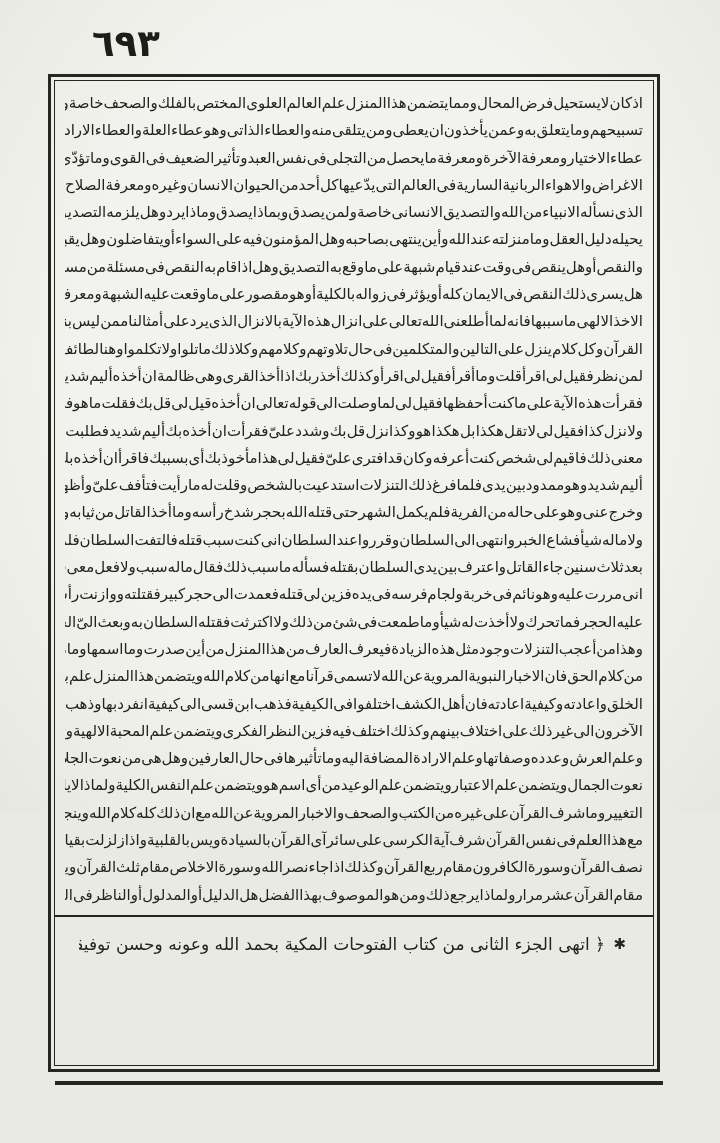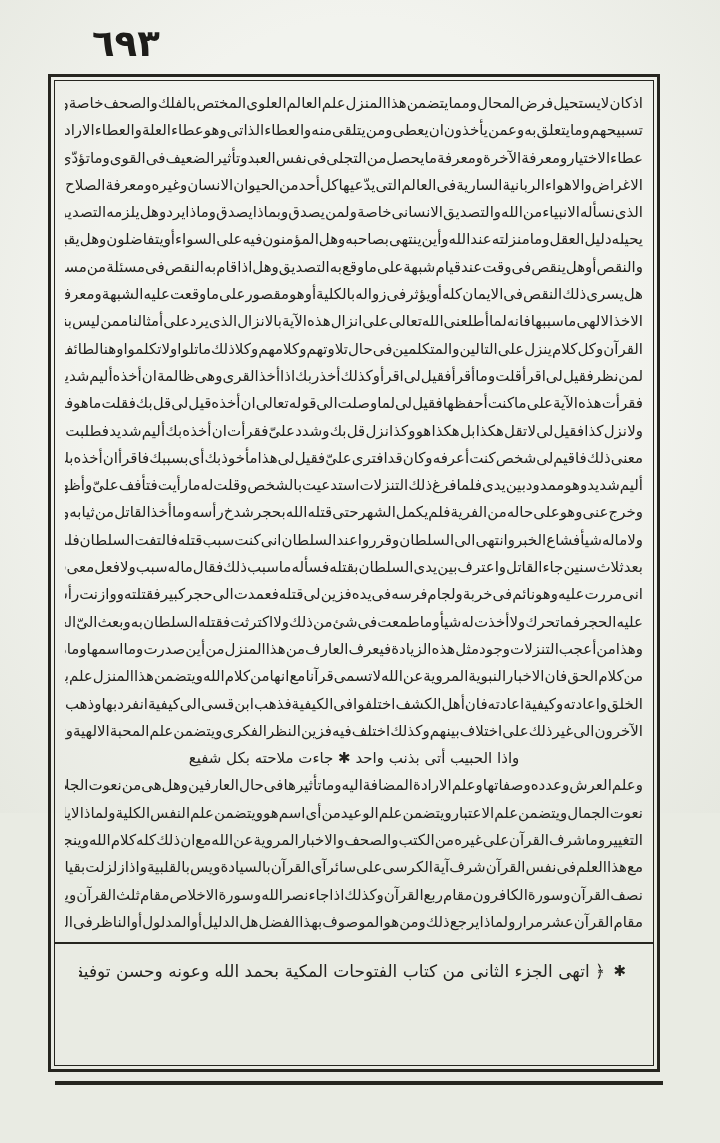--- a/index.html
+++ b/index.html
@@ -602,21 +602,20 @@
             <span>فزين</span>
             <span>النظر</span>
             <span>الفكرى</span>
             <span>و</span>
             <span>يتضمن</span>
             <span>علم</span>
             <span>المحبة</span>
             <span>الالهية</span>
             <span>وثبوتها</span>
           </div>
-          <div class="line align-center">واذا الحبيب أتى بذنب واحد ✱ جاءت ملاحته بكل شفيع</div>
           <div class="line align-justify">
             <span>وعلم</span>
             <span>العرش</span>
             <span>وعدده</span>
             <span>وصفاتها</span>
             <span>وعلم</span>
             <span>الارادة</span>
             <span>المضافة</span>
             <span>اليه</span>
             <span>وما</span>

